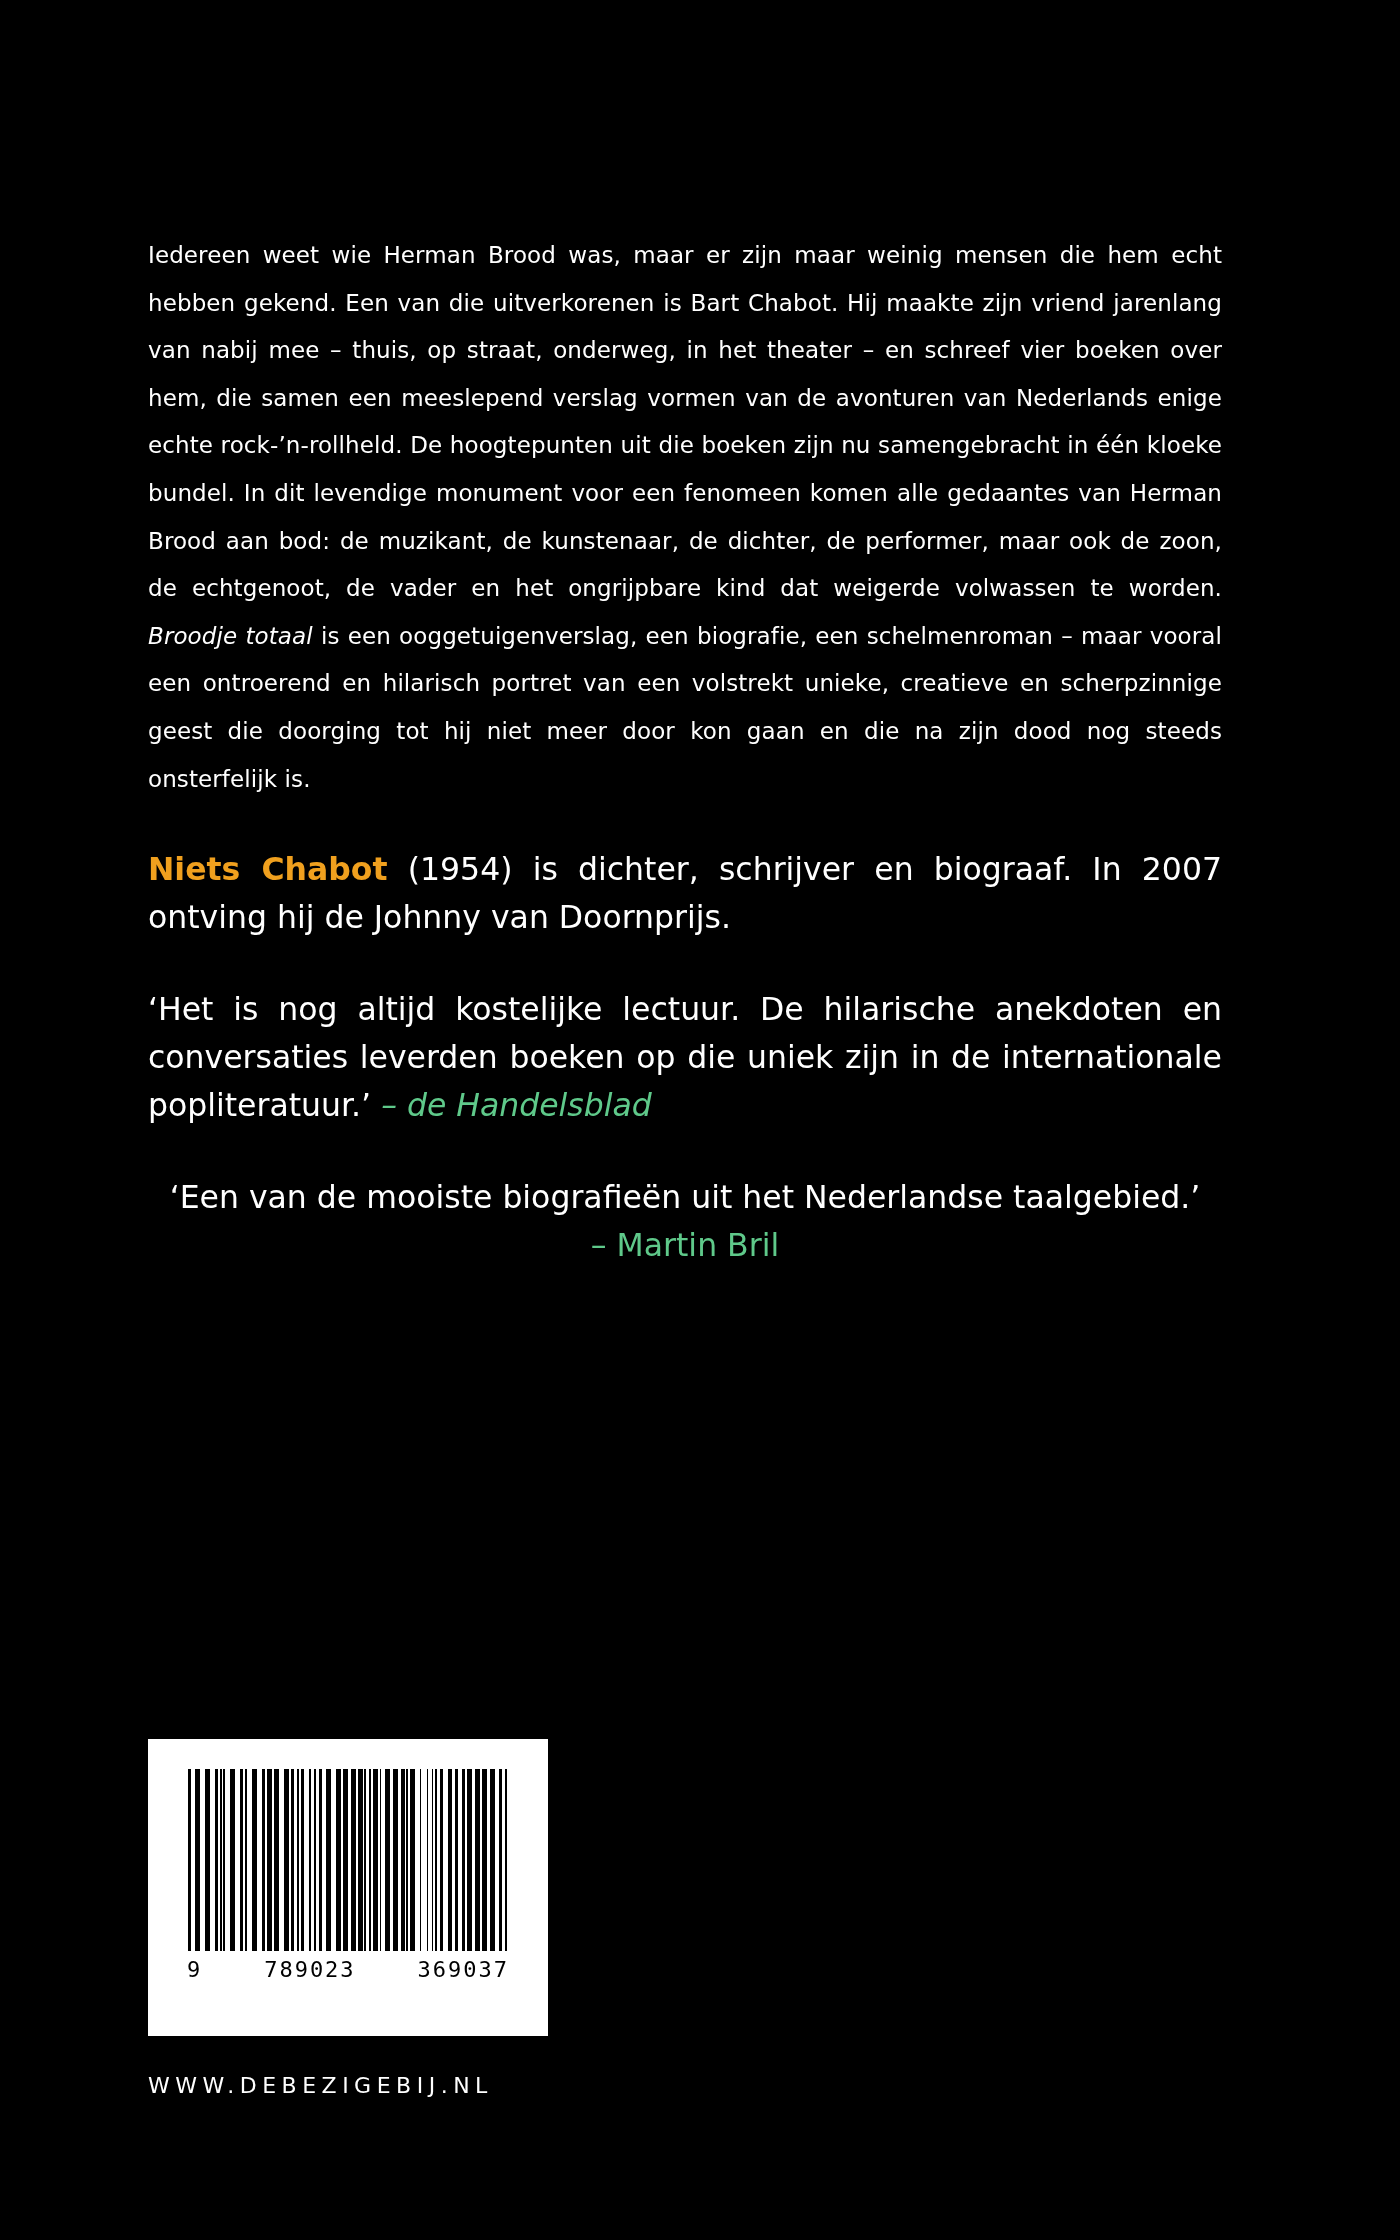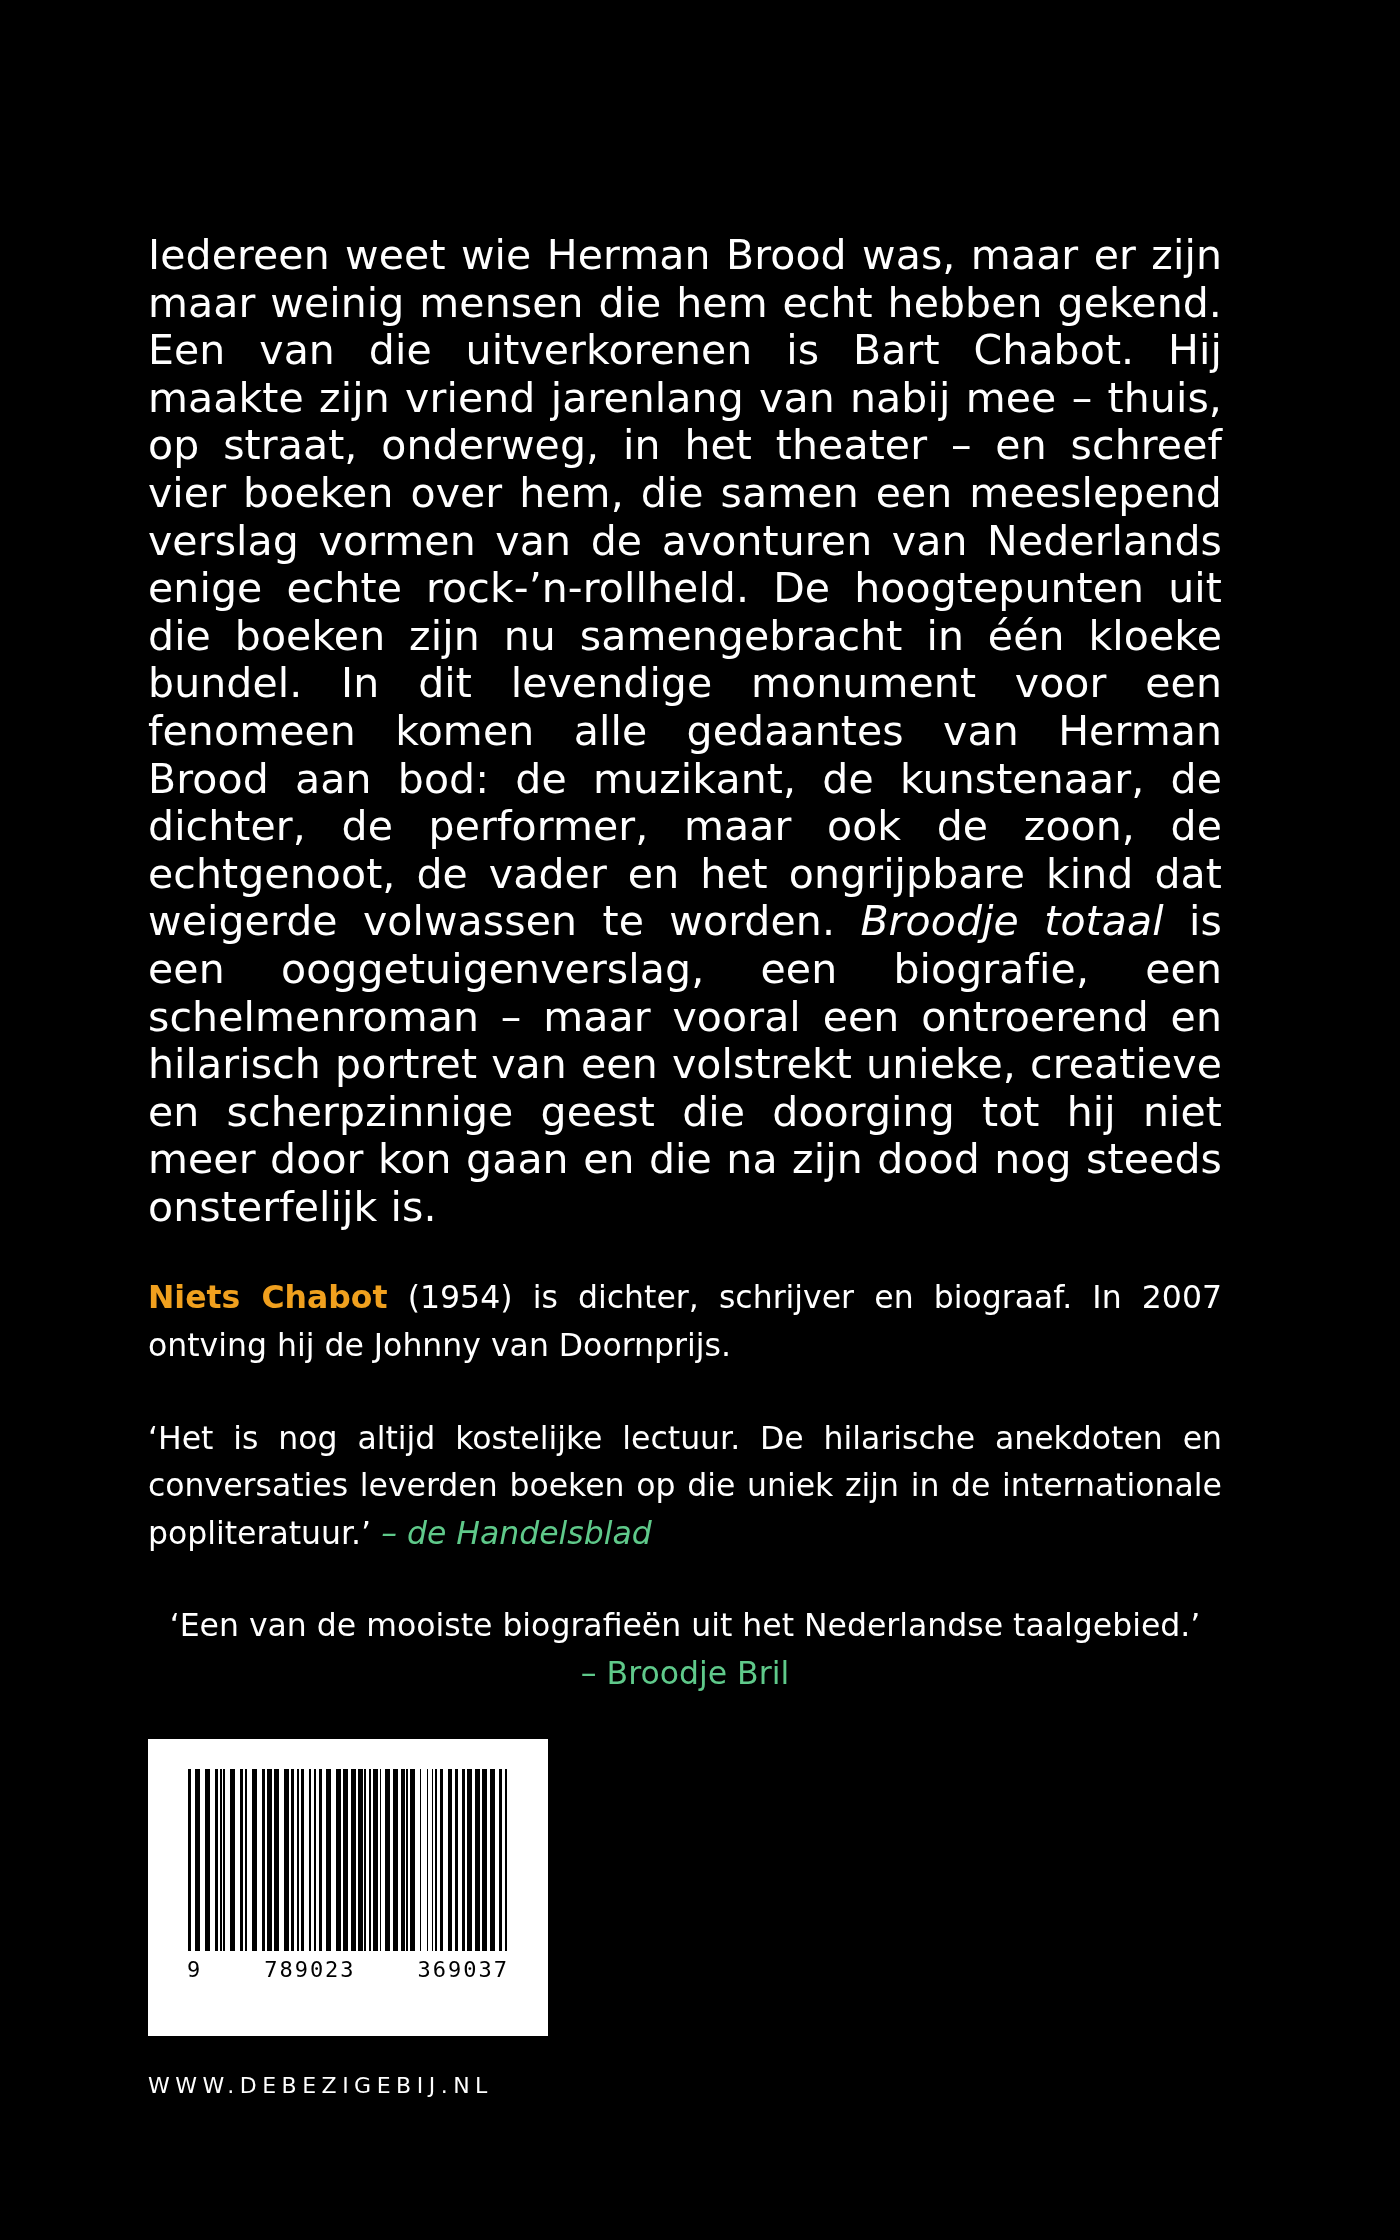--- a/index.html
+++ b/index.html
@@ -16,21 +16,21 @@
   .page {
     position: relative;
     width: 1400px;
     height: 2240px;
     background: #000000;
     box-sizing: border-box;
     padding: 232px 178px 0 148px;
   }
   .blurb {
     color: #ffffff;
-    font-size: 41px;
+    font-size: 23px;
     line-height: 47.6px;
     text-align: justify;
     text-justify: inter-word;
     letter-spacing: 0.1px;
     margin: 0;
   }
   .blurb .italic {
     font-style: italic;
   }
   .author-block {
@@ -118,21 +118,21 @@
 
 <div class="page">
 
   <p class="blurb"><span>Iedereen weet wie Herman Brood was, maar er zijn maar weinig mensen die hem echt hebben gekend. Een van die uitverkorenen is Bart Chabot. Hij maakte zijn vriend jarenlang van nabij mee – thuis, op straat, onderweg, in het theater – en schreef vier boeken over hem, die samen een meeslepend verslag vormen van de avonturen van Nederlands enige echte rock-’n-rollheld. De hoogtepunten uit die boeken zijn nu samengebracht in één kloeke bundel. In dit levendige monument voor een fenomeen komen alle gedaantes van Herman Brood aan bod: de muzikant, de kunstenaar, de dichter, de performer, maar ook de zoon, de echtgenoot, de vader en het ongrijpbare kind dat weigerde volwassen te worden. </span><span class="italic">Broodje totaal</span><span> is een ooggetuigenverslag, een biografie, een  schelmenroman – maar vooral een ontroerend en hilarisch portret van een volstrekt unieke, creatieve en scherpzinnige geest die doorging tot hij niet meer door kon gaan en die na zijn dood nog steeds onsterfelijk is.</span></p>
 
   <p class="author-block"><span class="author-name">Niets Chabot</span><span> (1954) is dichter, schrijver en biograaf. In 2007 ontving hij de Johnny van Doornprijs.</span></p>
 
 
   <p class="quote-block"><span>‘Het is nog altijd kostelijke lectuur. De hilarische anekdoten en conversaties leverden boeken op die uniek zijn in de internationale popliteratuur.’ </span><span class="source">– de Handelsblad</span></p>
 
-  <p class="quote-block last"><span>‘Een van de mooiste biografieën uit het Nederlandse taalgebied.’ </span><br><span class="source-nonitalic">– Broodje Bril</span></p>
+  <p class="quote-block last"><span>‘Een van de mooiste biografieën uit het Nederlandse taalgebied.’ </span><br><span class="source-nonitalic">– Martin Bril</span></p>
 
   <div class="barcode-wrap">
     <div class="barcode">
       <div class="bars" id="bars">
           <span style="width: 3.37px; background: rgb(0, 0, 0);"></span>
           <span style="width: 3.37px; background: rgb(255, 255, 255);"></span>
           <span style="width: 5.05px; background: rgb(0, 0, 0);"></span>
           <span style="width: 5.05px; background: rgb(255, 255, 255);"></span>
           <span style="width: 5.05px; background: rgb(0, 0, 0);"></span>
           <span style="width: 5.05px; background: rgb(255, 255, 255);"></span>

